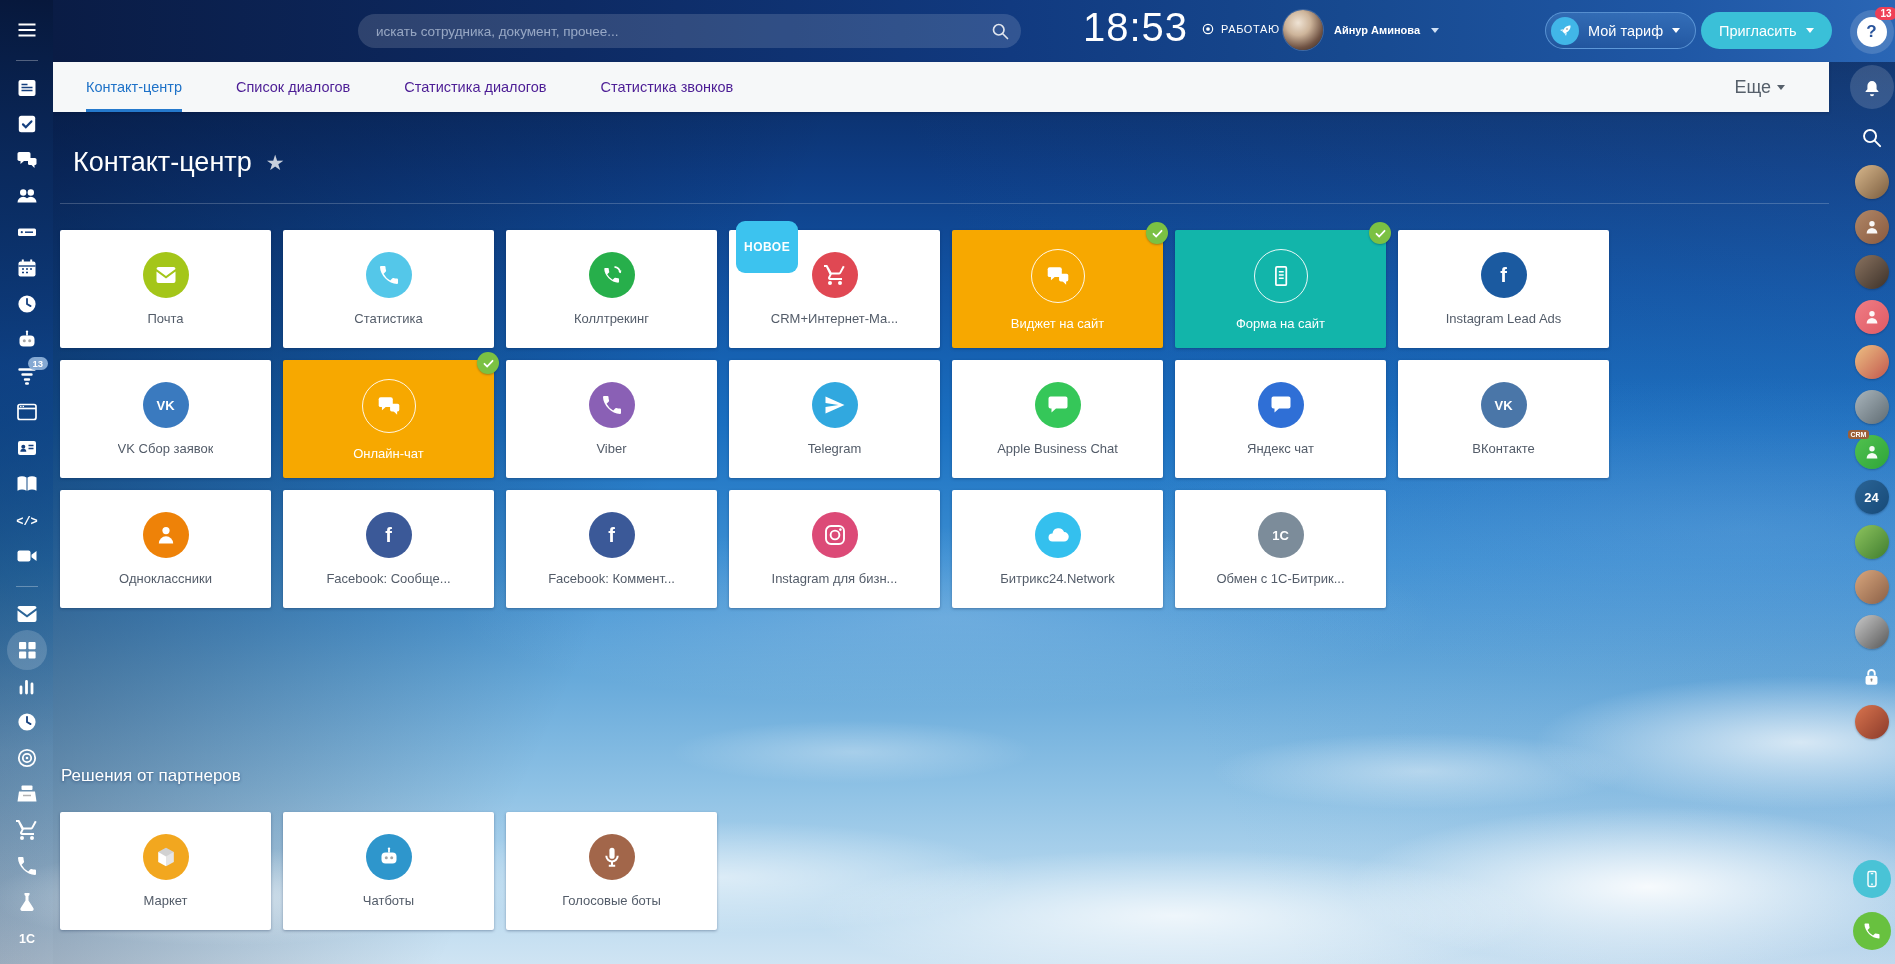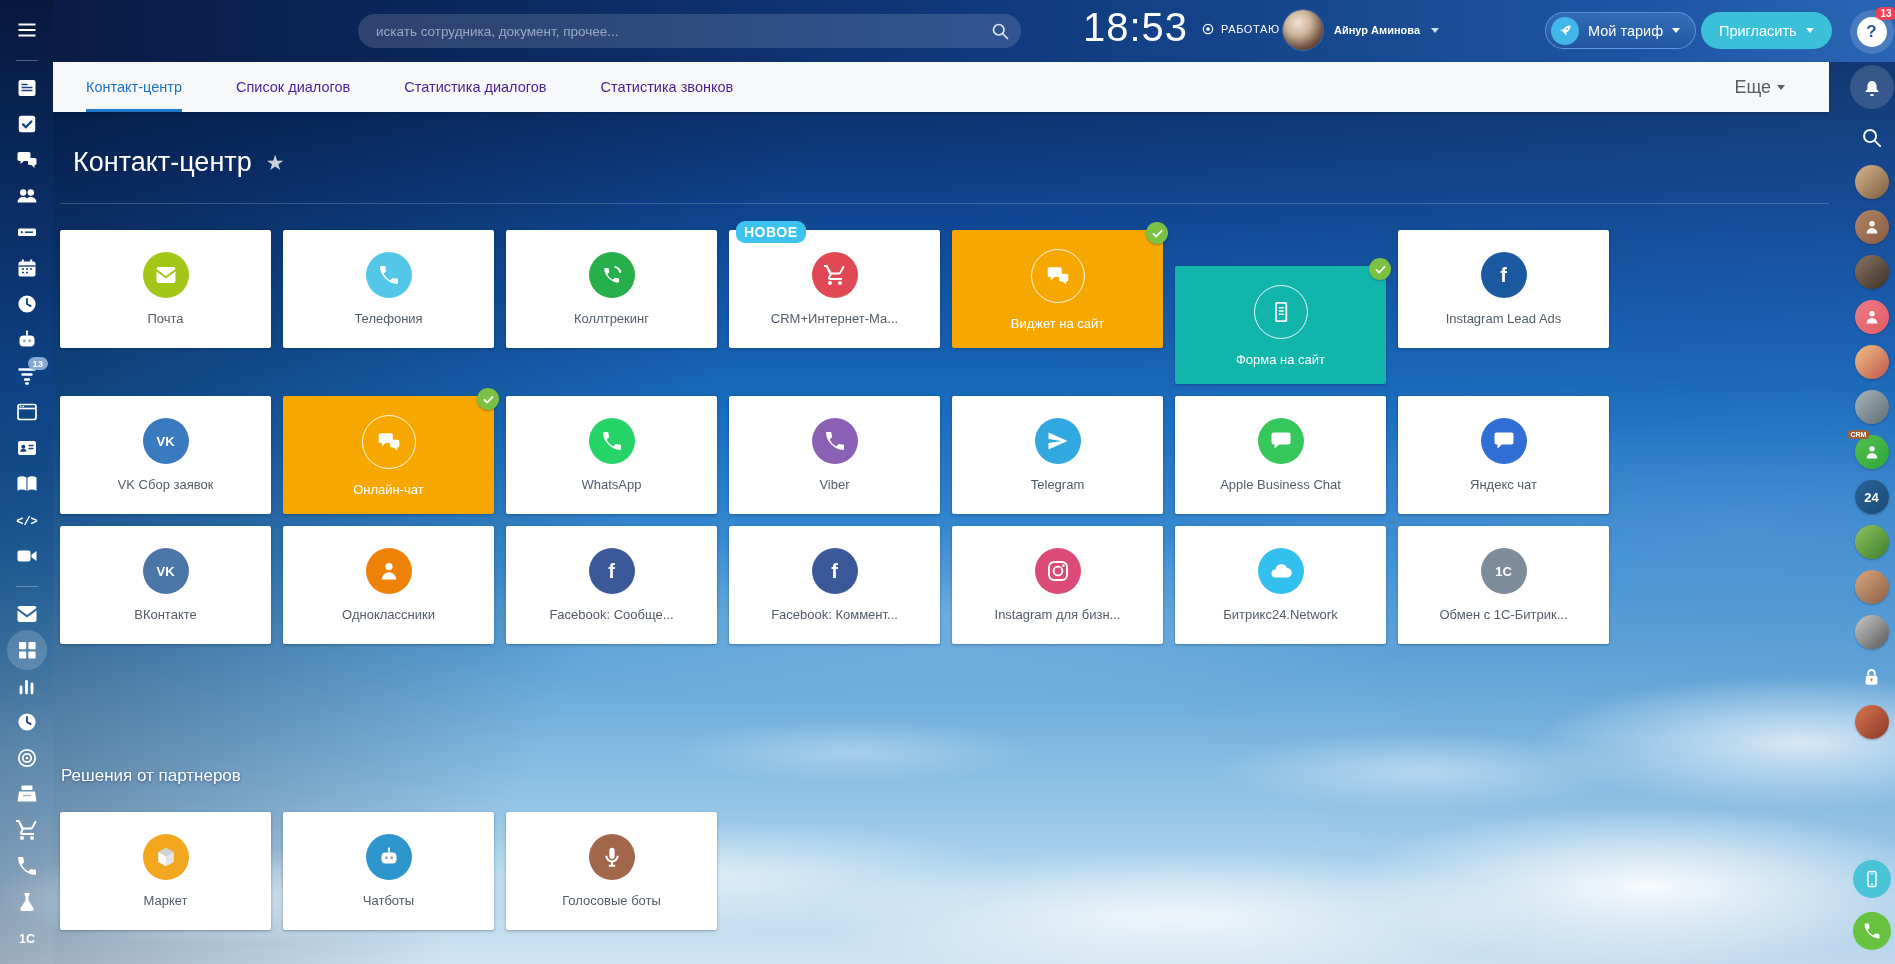--- a/index.html
+++ b/index.html
@@ -66,22 +66,22 @@
   .tcircle .ic{width:24px;height:24px}
   .tring{margin-top:19px;width:52px;height:52px;border:1.5px solid rgba(255,255,255,.9);border-radius:50%;
     display:flex;align-items:center;justify-content:center;flex:none}
   .tring .ic{width:26px;height:26px}
   .glyph{color:#fff;font-weight:bold}
   .tlabel{margin-top:13px;font-size:13px;color:#535c69;max-width:192px;white-space:nowrap;overflow:hidden}
   .tile.colored .tlabel{color:#fff}
   .bcheck{position:absolute;top:-8px;right:-5px;width:22px;height:22px;border-radius:50%;background:#7bc143;
     display:flex;align-items:center;justify-content:center;box-shadow:0 1px 2px rgba(0,30,60,.3)}
   .bcheck .ic{width:13px;height:13px}
-  .bnew{position:absolute;top:-9px;left:7px;background:#3cc3ef;color:#fff;font-size:14px;font-weight:bold;letter-spacing:.5px;
-    padding:3px 8px;border-radius:9px}
+  .bnew{position:absolute;top:-9px;left:7px;background:#3cc3ef;color:#fff;font-size:12px;font-weight:bold;letter-spacing:.5px;
+    padding:19px 8px;border-radius:9px}
   
   .leftrail{position:absolute;left:0;top:0;bottom:0;width:53px;z-index:5;display:flex;flex-direction:column;align-items:center;padding-top:18px;
     background:linear-gradient(180deg,#07183c 0%,#0a2a5e 18%,rgba(14,65,134,.8) 38%,rgba(20,90,150,.35) 60%,rgba(120,175,220,.12) 78%,rgba(220,235,248,.05) 100%);}
   .lr-item{width:24px;height:24px;margin-bottom:12px;position:relative;cursor:pointer;flex:none}
   .lr-item .ic{width:24px;height:24px;position:relative;z-index:1}
   .lr-div{width:22px;height:1px;background:rgba(255,255,255,.3);margin:6px 0 15px;flex:none}
   .lr-item.active:before{content:"";position:absolute;left:-8px;top:-8px;width:40px;height:40px;border-radius:50%;background:rgba(255,255,255,.17)}
   .lr-badge{position:absolute;top:-7px;left:13px;background:rgba(140,175,215,.95);color:#fff;font-size:9.5px;font-weight:bold;
     padding:1px 5px;border-radius:8px;z-index:2}
   
@@ -352,21 +352,21 @@
         </svg>
       </span>
       <div class="tlabel">Почта</div>
     </div>
     <div class="tile">
       <span class="tcircle" style="background: rgb(84, 199, 233);">
         <svg viewBox="0 0 24 24" class="ic">
           <use href="#i-phone"></use>
         </svg>
       </span>
-      <div class="tlabel">Телефония</div>
+      <div class="tlabel">Статистика</div>
     </div>
     <div class="tile">
       <span class="tcircle" style="background: rgb(39, 175, 75);">
         <svg viewBox="0 0 24 24" class="ic">
           <use href="#i-calltrack"></use>
         </svg>
       </span>
       <div class="tlabel">Коллтрекинг</div>
     </div>
     <div class="tile">
@@ -384,21 +384,21 @@
           <use href="#i-check"></use>
         </svg>
       </span>
       <span class="tring">
         <svg viewBox="0 0 24 24" class="ic">
           <use href="#i-bubbles"></use>
         </svg>
       </span>
       <div class="tlabel">Виджет на сайт</div>
     </div>
-    <div class="tile colored" style="background: rgb(18, 181, 170); margin-top: 36px;">
+    <div class="tile colored" style="background: rgb(18, 181, 170);">
       <span class="bcheck">
         <svg viewBox="0 0 24 24" class="ic">
           <use href="#i-check"></use>
         </svg>
       </span>
       <span class="tring">
         <svg viewBox="0 0 24 24" class="ic">
           <use href="#i-form"></use>
         </svg>
       </span>
@@ -421,28 +421,20 @@
         <svg viewBox="0 0 24 24" class="ic">
           <use href="#i-check"></use>
         </svg>
       </span>
       <span class="tring">
         <svg viewBox="0 0 24 24" class="ic">
           <use href="#i-bubbles"></use>
         </svg>
       </span>
       <div class="tlabel">Онлайн-чат</div>
-    </div>
-    <div class="tile">
-      <span class="tcircle" style="background: rgb(37, 211, 102);">
-        <svg viewBox="0 0 24 24" class="ic">
-          <use href="#i-phone"></use>
-        </svg>
-      </span>
-      <div class="tlabel">WhatsApp</div>
     </div>
     <div class="tile">
       <span class="tcircle" style="background: rgb(138, 96, 181);">
         <svg viewBox="0 0 24 24" class="ic">
           <use href="#i-phone"></use>
         </svg>
       </span>
       <div class="tlabel">Viber</div>
     </div>
     <div class="tile">

